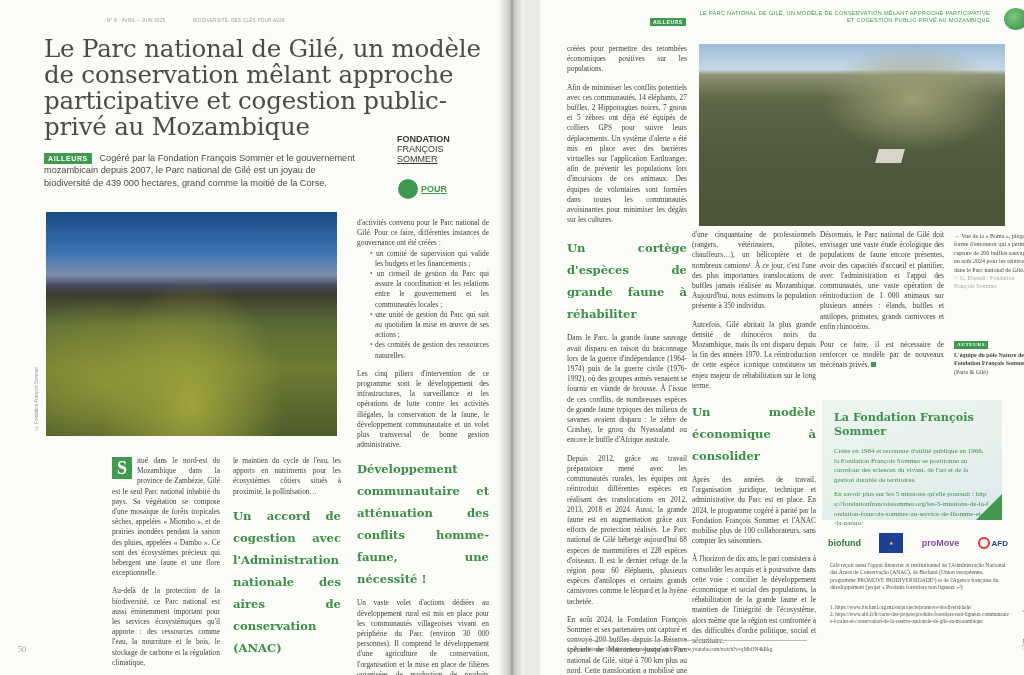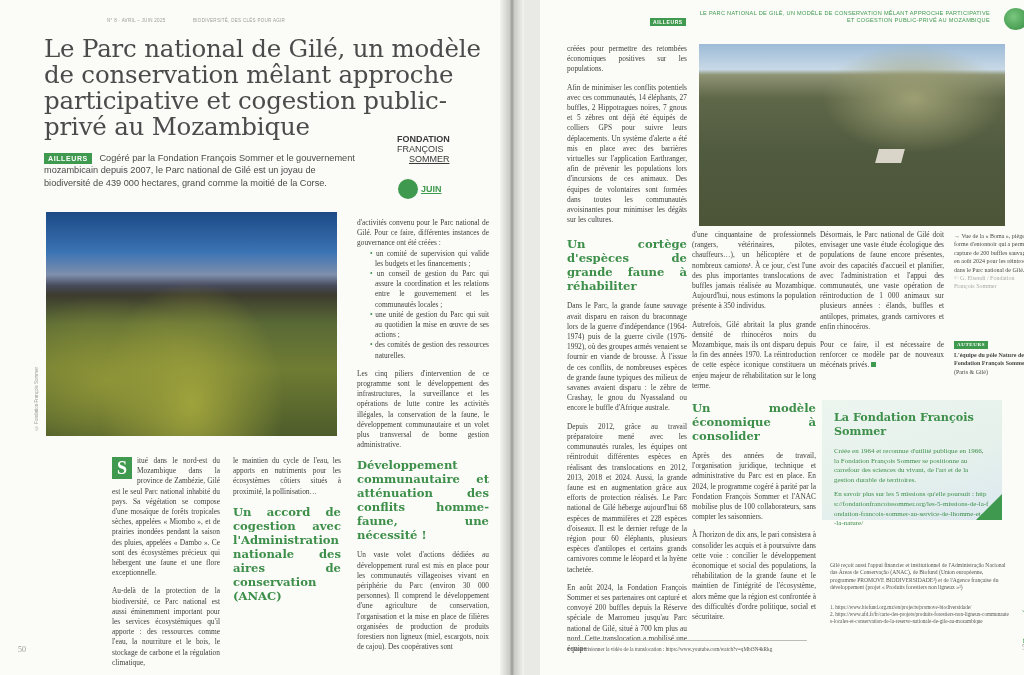--- a/index.html
+++ b/index.html
@@ -11,21 +11,21 @@
   .page.right { left: 540px; width: 508px; }
   .gutter { position: absolute; left: 500px; top: 0; width: 24px; height: 675px;
             background: linear-gradient(to right, #f3f3f0 0%, #c9c9c5 40%, #9b9b97 50%, #c9c9c5 60%, #f3f3f0 100%); }
   .abs { position: absolute; }
   .running { font-size: 4.5px; letter-spacing: .3px; color: #9b9b9b; text-transform: uppercase; }
   .title { font-family: "DejaVu Serif", serif; font-weight: 300; color: #4b4b4b; font-size: 24.5px; line-height: 26px; letter-spacing: -.2px; }
   .tag { display: inline-block; background: #3f9a4f; color: #fff; font-size: 7px; font-weight: bold; letter-spacing: .6px; padding: 1px 4px; line-height: 9px; }
   .intro { font-size: 9.2px; line-height: 12.4px; color: #4a4a4a; }
   .body { font-family: "Liberation Serif", serif; font-size: 7.4px; line-height: 10.2px; color: #3f3f3f; text-align: justify; }
   .body p { margin-bottom: 8px; }
-  .h2 { font-family: "DejaVu Serif", serif; font-weight: bold; color: #3d8f4a; font-size: 11.6px; line-height: 14px; margin: 2px 0 8px 0; }
+  .h2 { font-family: "DejaVu Serif", serif; font-weight: bold; color: #3d8f4a; font-size: 11.6px; line-height: 22px; margin: 2px 0 8px 0; }
   .dropcap { float: left; width: 20px; height: 22px; background: #3f9a4f; color: #fff; font-weight: bold; font-size: 18px; line-height: 22px; text-align: center; margin: 1px 5px 0 0; }
   .photo1 { background:
       radial-gradient(ellipse at 50% 85%, #a0a33c 0%, transparent 45%),
       radial-gradient(ellipse at 20% 75%, #8d9337 0%, transparent 35%),
       linear-gradient(to bottom, #1c4a86 0%, #3b73b4 18%, #7f8fac 28%, #46495a 33%, #3d3c2e 37%, #5a6a36 50%, #6f7c33 70%, #4d5c2b 100%); }
   .photo2 { background:
       radial-gradient(ellipse at 70% 30%, #9d9f73 0%, transparent 30%),
       linear-gradient(to bottom, #9dbbd7 0%, #c8d9e6 14%, #8e9373 17%, #5f6749 30%, #505a3e 60%, #4d5538 100%); }
   .caption { font-family: "Liberation Serif", serif; font-size: 6px; line-height: 8.4px; color: #4a4a4a; }
   .box { background: linear-gradient(160deg, #edf5ef 0%, #e6f1ec 55%, #dbe8ef 100%); }
@@ -51,25 +51,25 @@
     <h1 class="abs title" style="left:44px;top:36px;width:440px;">Le Parc national de Gilé, un modèle de conservation mêlant approche participative et cogestion public-privé au Mozambique</h1>
 
     <div class="abs intro" style="left:44px;top:152px;width:320px;">
       <span class="tag">AILLEURS</span>&nbsp;&nbsp;
       <span>Cogéré par la Fondation François Sommer et le gouvernement mozambicain depuis 2007, le Parc national de Gilé est un joyau de biodiversité de 439 000 hectares, grand comme la moitié de la Corse.</span>
     </div>
 
     <div class="abs" style="left:397px;top:134px;width:60px;color:#3a3a3a;font-size:9px;line-height:10px;">
       <div class="logo-text">FONDATION</div>
       <div>FRANÇOIS</div>
-      <div style="text-decoration:underline;margin-left:12px;">SOMMER</div>
+      <div style="text-decoration:underline;">SOMMER</div>
     </div>
     <div class="abs" style="left:398px;top:177px;width:52px;height:24px;display:flex;align-items:center;gap:3px;">
       <span style="width:20px;height:20px;border-radius:50%;background:#3f9a4f;display:inline-block;"></span>
-      <span style="color:#3f9a4f;font-weight:bold;font-size:9px;text-decoration:underline;">JUIN</span>
+      <span style="color:#3f9a4f;font-weight:bold;font-size:9px;text-decoration:underline;">POUR</span>
     </div>
 
     <div class="abs photo1" style="left:46px;top:212px;width:291px;height:224px;"></div>
     <div class="abs" style="left:34px;top:300px;width:8px;height:130px;writing-mode:vertical-rl;transform:rotate(180deg);font-size:4.5px;color:#999;">© Fondation François Sommer</div>
 
     <div class="abs body" style="left:112px;top:456px;width:108px;">
       <p><span class="dropcap">S</span><span>itué dans le nord-est du Mozambique dans la province de Zambézie, Gilé est le seul Parc national inhabité du pays. Sa végétation se compose d'une mosaïque de forêts tropicales sèches, appelées « Miombo », et de prairies inondées pendant la saison des pluies, appelées « Dambo ». Ce sont des écosystèmes précieux qui hébergent une faune et une flore exceptionnelle.</span></p>
       <p>Au-delà de la protection de la biodiversité, ce Parc national est aussi éminemment important pour les services écosystémiques qu'il apporte : des ressources comme l'eau, la nourriture et le bois, le stockage de carbone et la régulation climatique,</p>
     </div>
 
@@ -140,20 +140,29 @@
       <div style="margin-top:2px;"><b>L'équipe du pôle Nature de la Fondation François Sommer</b> <span>(Paris &amp; Gilé)</span></div>
     </div>
 
     <div class="abs box" style="left:282px;top:400px;width:180px;height:120px;padding:10px 12px;">
       <h3>La Fondation François Sommer</h3>
       <p>Créée en 1964 et reconnue d'utilité publique en 1966, la Fondation François Sommer se positionne au carrefour des sciences du vivant, de l'art et de la gestion durable de territoires.</p>
       <p style="word-break:break-all;">En savoir plus sur les 5 missions qu'elle poursuit : https://fondationfrancoissommer.org/les-5-missions-de-la-fondation-francois-sommer-au-service-de-lhomme-et-de-la-nature/</p>
       <div class="abs corner" style="right:0;bottom:0;"></div>
     </div>
 
+    <div class="abs" style="left:288px;top:530px;width:180px;height:26px;display:flex;align-items:center;justify-content:space-between;">
+      <span style="color:#2f7c3d;font-weight:bold;font-size:9px;">biofund</span>
+      <span style="width:24px;height:20px;background:#1f3f95;color:#f5d33a;font-size:5px;display:flex;align-items:center;justify-content:center;">★</span>
+      <span style="color:#7c4fa2;font-weight:bold;font-size:9px;">proMove</span>
+      <span style="display:flex;align-items:center;gap:2px;">
+        <span style="width:12px;height:12px;border-radius:50%;border:2.5px solid #d33;"></span>
+        <span style="color:#1f3f95;font-weight:bold;font-size:8px;">AFD</span>
+      </span>
+    </div>
 
     <div class="abs foot" style="left:290px;top:562px;width:180px;font-size:5.6px;line-height:7.4px;">Gilé reçoit aussi l'appui financier et institutionnel de l'Administração Nacional das Áreas de Conservação (ANAC), de Biofund (Union européenne, programme PROMOVE BIODIVERSIDADE²) et de l'Agence française du développement (projet « Produits forestiers non ligneux »³)</div>
     <div class="abs foot" style="left:290px;top:604px;width:180px;word-break:break-all;">
       <div>1. https://www.biofund.org.mz/en/projects/promove-biodiversidade/</div>
       <div>2. https://www.afd.fr/fr/carte-des-projets/produits-forestiers-non-ligneux-communautes-locales-et-conservation-de-la-reserve-nationale-de-gile-au-mozambique</div>
     </div>
 
     <div class="abs" style="left:27px;top:640px;width:240px;height:1px;background:#bbb;"></div>
     <div class="abs foot" style="left:27px;top:646px;width:280px;white-space:nowrap;">1 • Pour visionner la vidéo de la translocation : https://www.youtube.com/watch?v=qMbi3N4kRkg</div>
 

